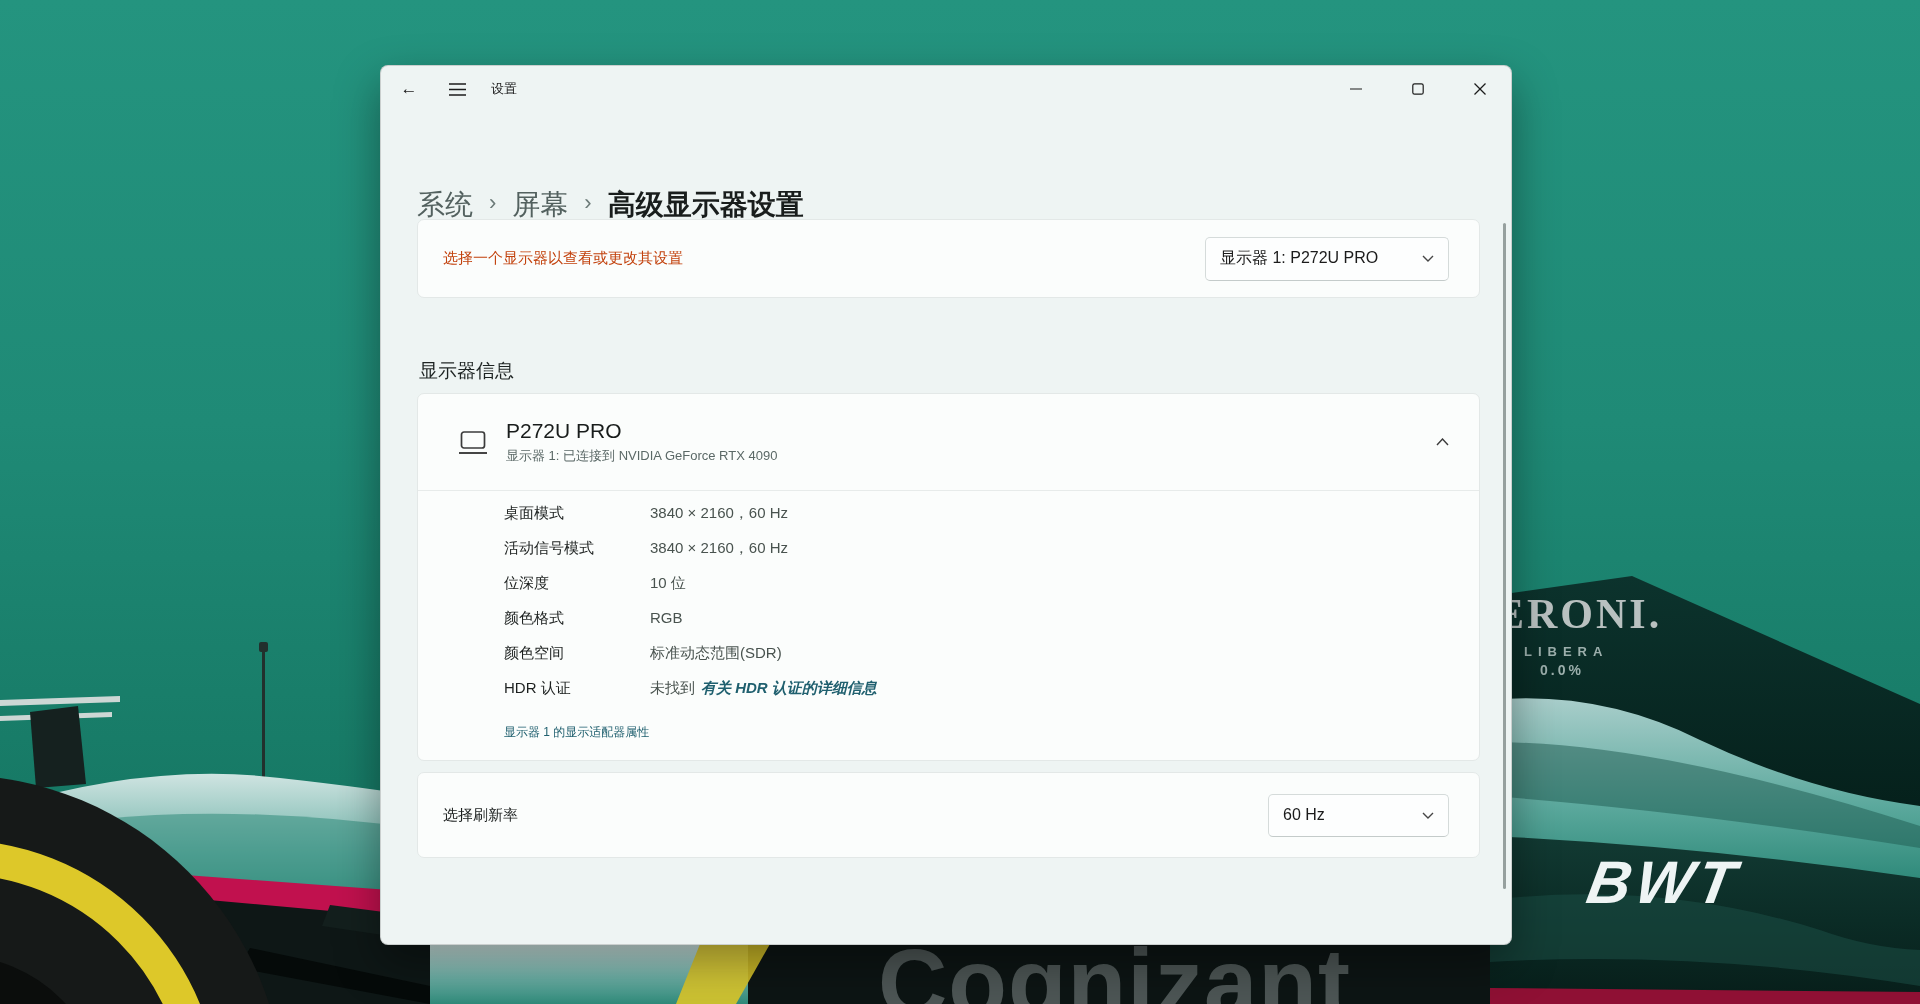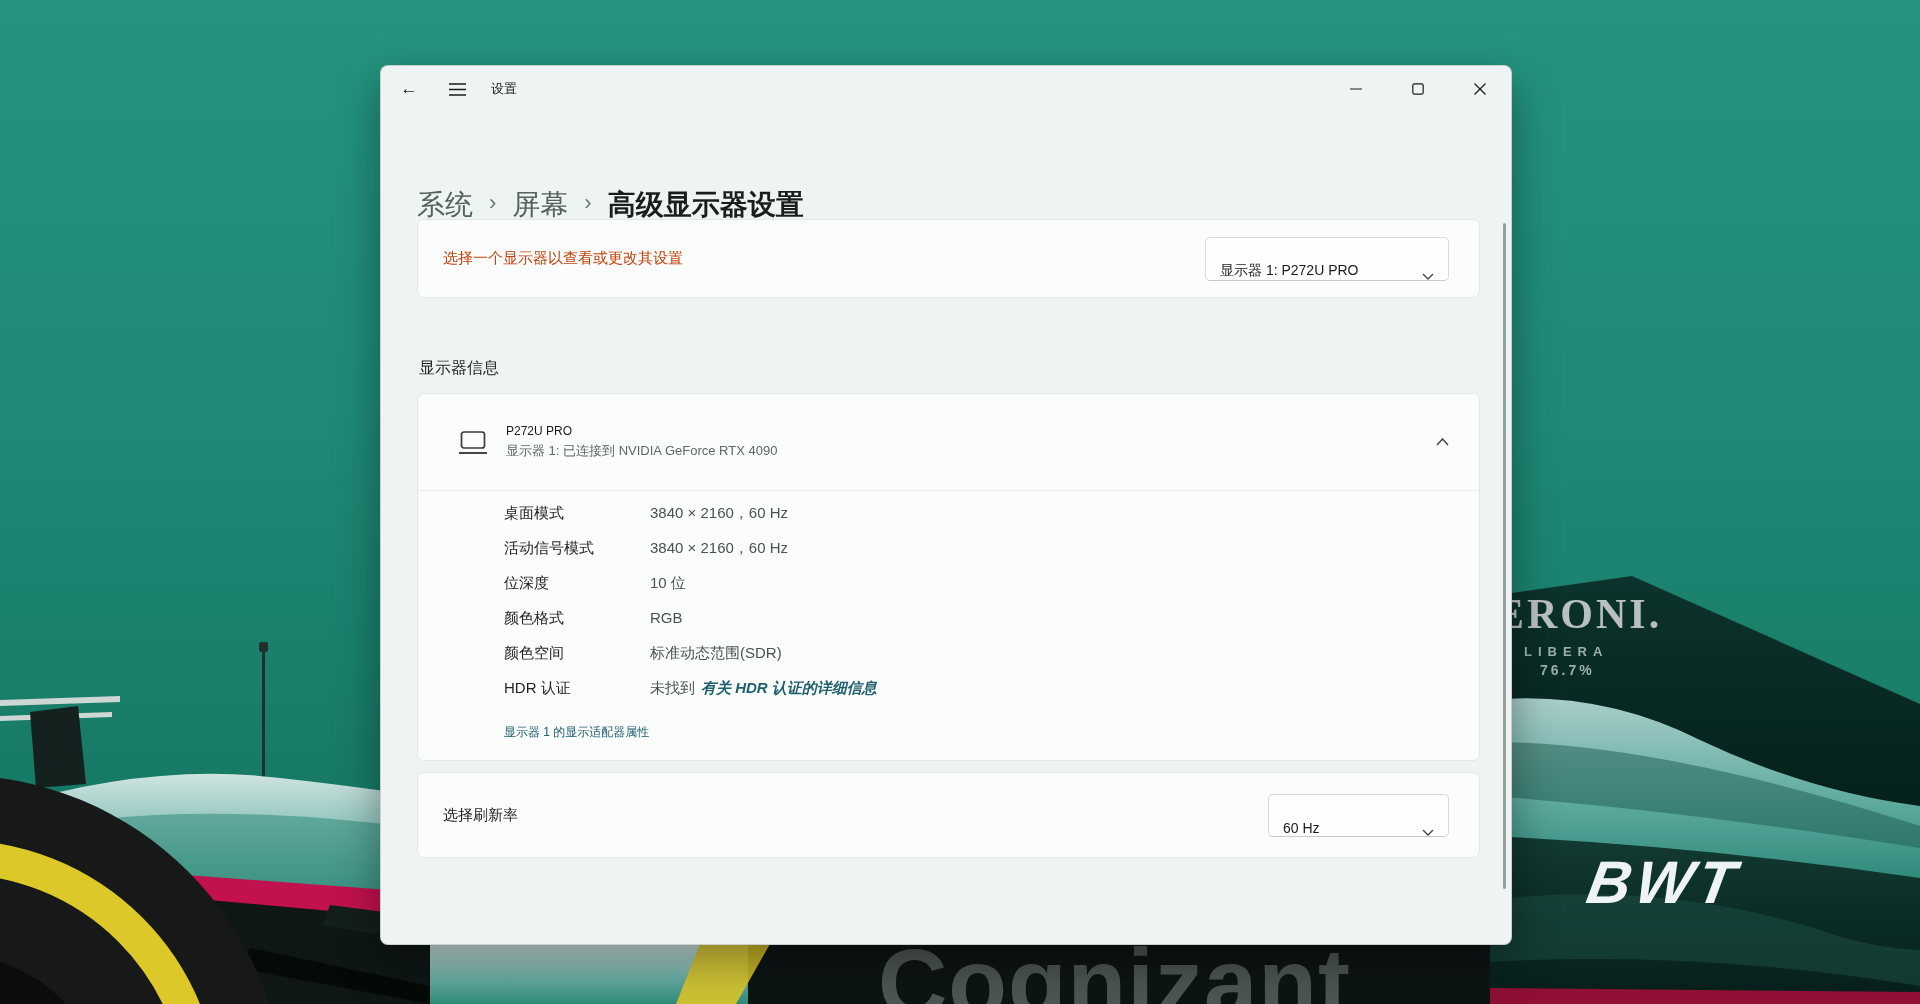--- a/index.html
+++ b/index.html
@@ -36,31 +36,31 @@
   .breadcrumb .sep { margin-right:16px; font-size:22px; color:#6c7a78; padding-bottom:4px; }
   .breadcrumb .current { color:#191d1c; font-weight:700; }
 
   .card { position:absolute; left:36px; width:1063px; background:#fbfdfc; border:1px solid #e3e8e7;
     border-radius:7px; }
   .card-select { top:153px; height:79px; display:flex; align-items:center; justify-content:space-between;
     padding:0 30px 0 25px; }
   .card-label { font-size:15px; color:#c2410c; }
 
   .dropdown { height:44px; background:#fdfefe; border:1px solid #d5dbda; border-bottom-color:#c4cbca;
-    border-radius:5px; display:flex; align-items:flex-end; justify-content:space-between; padding:0 14px;
-    font-size:14px; color:#1b1b1b; cursor:default; }
+    border-radius:5px; display:flex; align-items:center; justify-content:space-between; padding:0 14px;
+    font-size:16px; color:#1b1b1b; cursor:default; }
   .dd-monitor { width:244px; }
   .dd-refresh { width:181px; height:43px; }
 
-  .section-label { position:absolute; left:38px; top:292px; font-size:16px; color:#1d2322; font-weight:400; }
+  .section-label { position:absolute; left:38px; top:292px; font-size:19px; color:#1d2322; font-weight:400; }
 
   .card-info { top:327px; height:368px; }
   .info-header { height:96px; display:flex; align-items:center; padding:0 30px 0 39px; }
   .info-titles { margin-left:17px; }
-  .info-title { font-size:12px; color:#181c1b; }
+  .info-title { font-size:21px; color:#181c1b; }
   .info-sub { font-size:13px; color:#5b6967; margin-top:4px; }
   .info-chevron { margin-left:auto; }
   .divider { height:1px; background:#e7ebea; width:100%; }
   .info-body { padding:13px 0 0 86px; }
   .irow { display:flex; height:35px; font-size:15px; }
   .ilabel { width:146px; color:#1c201f; }
   .ivalue { color:#49534f; }
   .link { color:#20606f; text-decoration:none; cursor:pointer; }
   .link.bold { font-weight:bold; }
   .hdr-gap { margin-left:6px;font-style:italic; }
@@ -130,21 +130,21 @@
 
     <path d="M1490 836 Q1700 846 1920 878 L1920 1004 L1490 1004 Z" fill="url(#podR)"></path>
     <path d="M1490 900 Q1660 880 1820 930 Q1870 948 1920 950 L1920 986 Q1700 950 1490 962 Z" fill="#1c4f46" opacity="0.55"></path>
 
     <path d="M1490 988 L1920 992 L1920 1004 L1490 1004 Z" fill="#8f1034"></path>
   </svg>
 
   <div class="sponsor-block">
     <div class="sponsor-main">ERONI.</div>
     <div class="sponsor-sub1">LIBERA</div>
-    <div class="sponsor-sub2">76.7%</div>
+    <div class="sponsor-sub2">0.0%</div>
   </div>
   <div class="bwt-text">BWT</div>
   <div class="ghost-text">Cognizant</div>
 </div>
 
 <div class="window">
 
   <div class="titlebar">
     <div class="nav-btn">
       <span>←</span>

